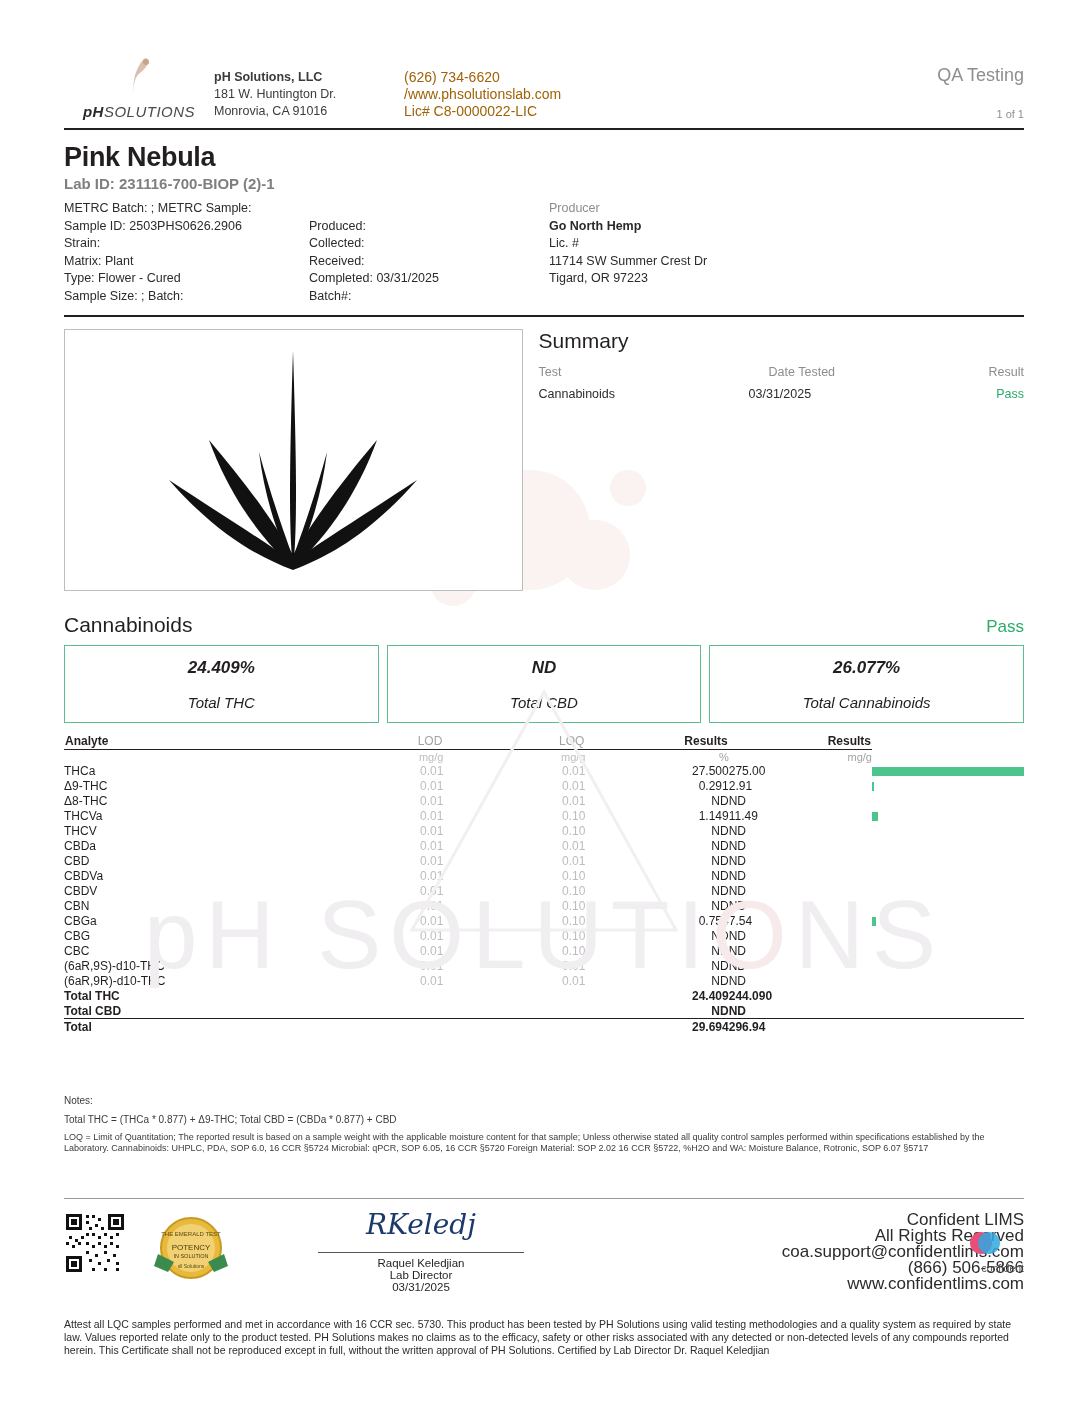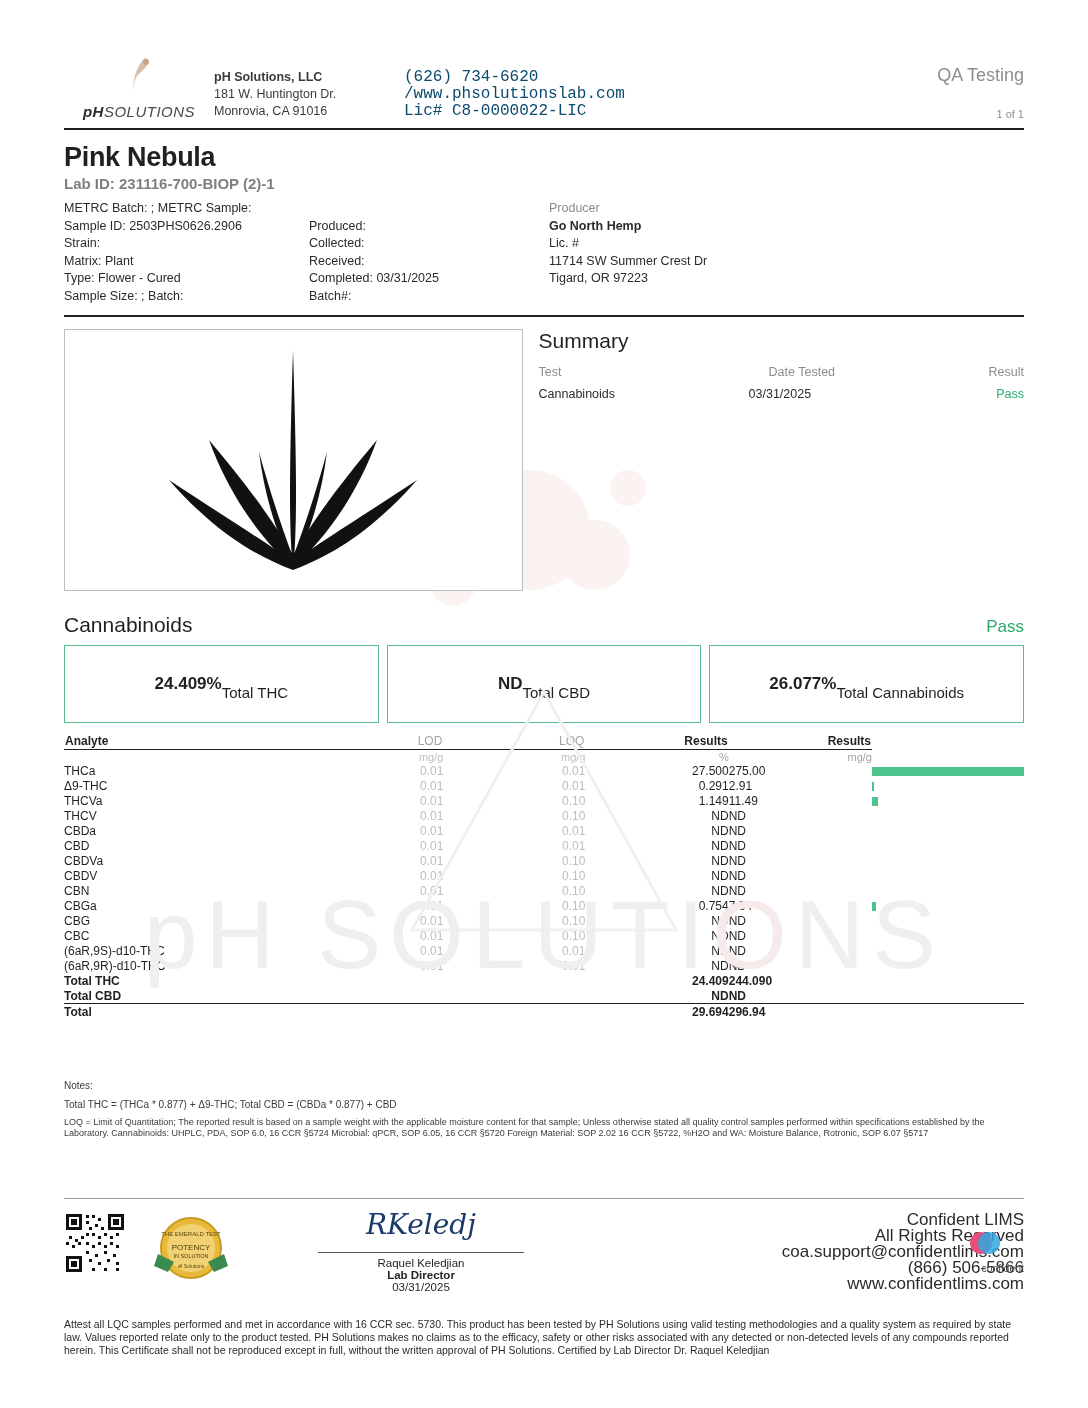--- a/index.html
+++ b/index.html
@@ -68,26 +68,25 @@
   .logo-text b { font-weight: 700; color: #2b2b2b; }
   .lab-info {
     font-size: 12.5px;
     line-height: 17px;
     color: #3b3b3b;
     width: 190px;
     padding-top: 14px;
   }
   .lab-info .name { font-weight: 700; }
   .lab-contact {
-    font-size: 16px;
+    font-size: 14px;
     line-height: 17px;
-    color: #0c4a6e;
+    color: #a16207;
     width: 260px;
     padding-top: 14px;
-    font-family: Liberation Mono, monospace;
   }
   .qa-block {
     margin-left: auto;
     text-align: right;
     padding-top: 10px;
   }
   .qa-title { font-size: 18px; color: #8e8e8e; }
   .qa-page { font-size: 11px; color: #8e8e8e; margin-top: 22px; }
 
   .rule {
@@ -190,23 +189,24 @@
     display: flex;
     gap: 8px;
     margin-top: 8px;
   }
   .total-box {
     flex: 1;
     border: 1.5px solid #5bbf8d;
     box-sizing: border-box;
     height: 78px;
     display: flex;
-    flex-direction: row;
+    flex-direction: column;
     align-items: center;
     justify-content: center;
+    font-style: italic;
   }
   .total-val { font-size: 17px; font-weight: 700; }
   .total-lbl { font-size: 15px; margin-top: 16px; }
 
   
   table.analytes {
     width: 100%;
     border-collapse: collapse;
     margin-top: 10px;
     font-size: 12px;
@@ -287,21 +287,21 @@
   }
   .sig {
     font-family: "DejaVu Serif", serif;
     font-style: italic;
     font-size: 28px;
     color: #1b3a6b;
     height: 42px;
   }
   .sig-line { border-bottom: 1px solid #555; margin: 2px 12px 4px 12px; }
   .sig-name { font-size: 11.5px; }
-  .sig-role { font-size: 11.5px; font-weight: bold; }
+  .sig-role { font-size: 11.5px; }
   .sig-date { font-size: 11.5px; }
   .conf-block {
     margin-left: auto;
     text-align: right;
     font-size: 17px;
     line-height: 16px;
     color: #2b2b2b;
     padding-top: 4px;
   }
   .conf-logo {
@@ -483,20 +483,28 @@
           <td class="res2">275.00</td>
           <td class="bar"><span class="bar-fill" style="width: 152px;"></span></td>
         </tr>
         <tr>
           <td class="name">Δ9-THC</td>
           <td class="lod">0.01</td>
           <td class="loq">0.01</td>
           <td class="res1">0.291</td>
           <td class="res2">2.91</td>
           <td class="bar"><span class="bar-fill" style="width: 2px;"></span></td>
+        </tr>
+        <tr>
+          <td class="name">Δ8-THC</td>
+          <td class="lod">0.01</td>
+          <td class="loq">0.01</td>
+          <td class="res1">ND</td>
+          <td class="res2">ND</td>
+          <td class="bar"></td>
         </tr>
         <tr>
           <td class="name">THCVa</td>
           <td class="lod">0.01</td>
           <td class="loq">0.10</td>
           <td class="res1">1.149</td>
           <td class="res2">11.49</td>
           <td class="bar"><span class="bar-fill" style="width: 6.384px;"></span></td>
         </tr>
         <tr>

